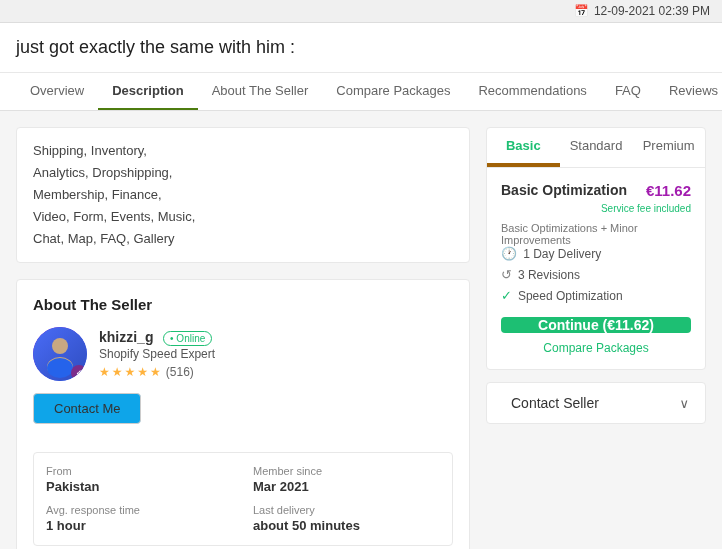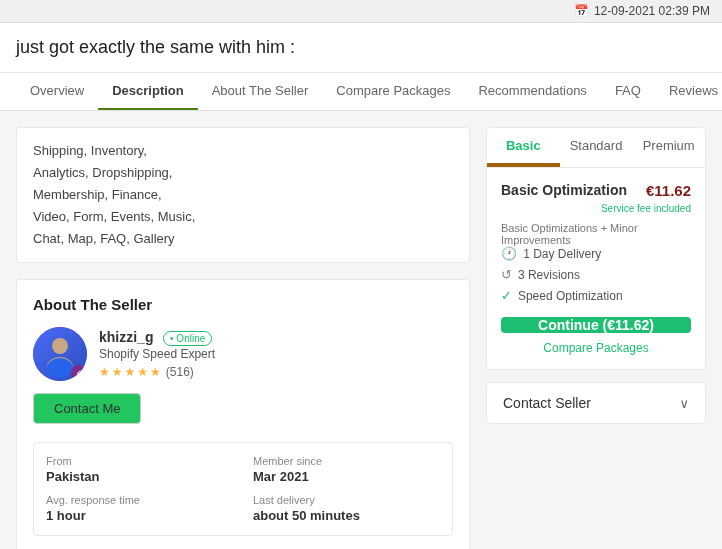--- a/index.html
+++ b/index.html
@@ -144,27 +144,27 @@
       color: #ffb33e;
       font-size: 12px;
     }
     .star-count {
       font-size: 12px;
       color: #666;
       margin-left: 3px;
     }
     .contact-btn {
       border: 1px solid #ccc;
-      background: #22c55e;
+      background: #0ea5e9;
       padding: 7px 20px;
       border-radius: 4px;
       cursor: pointer;
       font-size: 13px;
       color: #333;
-      margin-bottom: 18px;
+      margin-bottom: 28px;
     }
 
     .seller-stats {
       display: grid;
       grid-template-columns: 1fr 1fr;
       gap: 10px 20px;
       margin-bottom: 14px;
       padding: 12px;
       border: 1px solid #e8e8e8;
       border-radius: 4px;
@@ -227,21 +227,21 @@
       margin-bottom: 4px;
     }
     .pricing-name {
       font-weight: 600;
       font-size: 14px;
       color: #333;
     }
     .pricing-amount {
       font-weight: 700;
       font-size: 15px;
-      color: #7f1d1d;
+      color: #a21caf;
     }
     .service-fee {
       font-size: 10px;
       color: #1dbf73;
       text-align: right;
       margin-bottom: 8px;
     }
     .pricing-desc {
       font-size: 11px;
       color: #777;
@@ -296,20 +296,21 @@
       padding: 12px 16px;
       display: flex;
       align-items: center;
       justify-content: space-between;
       cursor: pointer;
     }
     .contact-seller-label {
       font-size: 14px;
       color: #333;
       font-weight: 500;
+      margin-left: 8px;
     }
     .contact-seller-chevron {
       color: #666;
       font-size: 13px;
     }
 
     .purple-badge {
       position: absolute;
       bottom: 0;
       right: 0;

